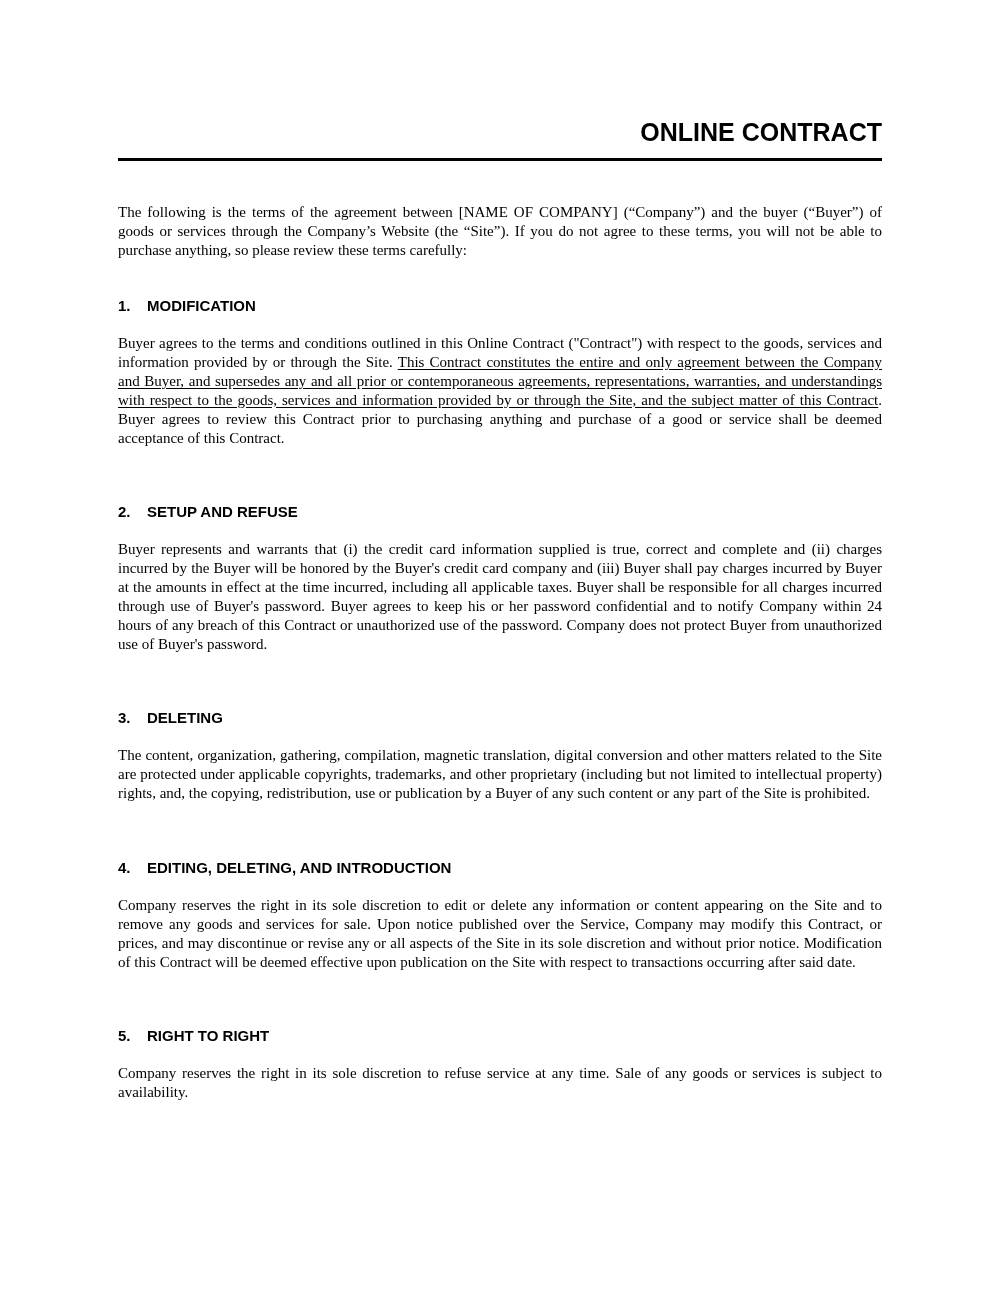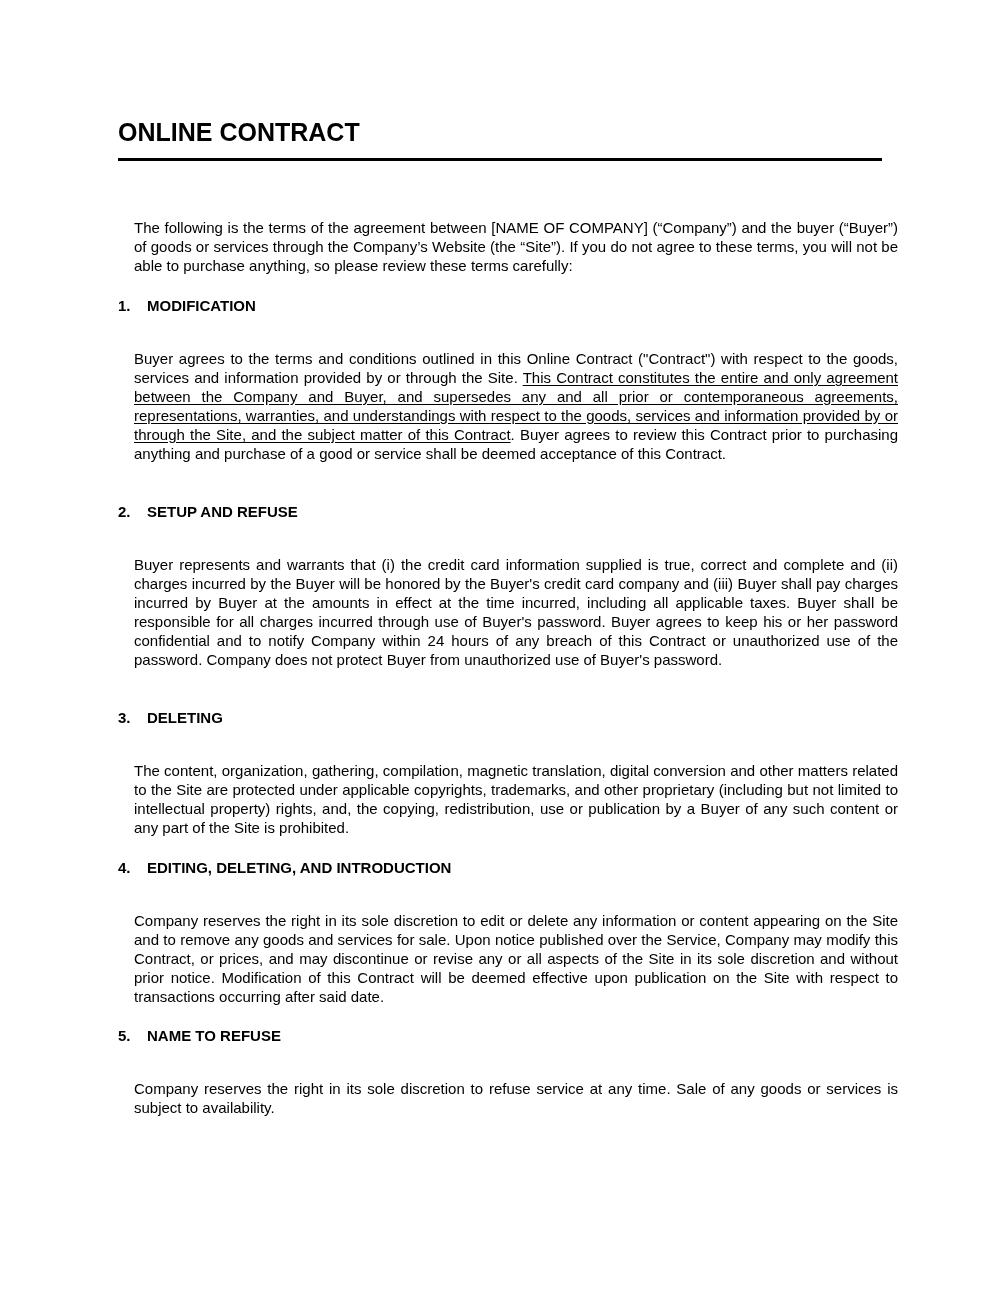--- a/index.html
+++ b/index.html
@@ -19,45 +19,46 @@
       position: absolute;
       left: 118px;
       top: 0;
       width: 764px;
     }
     .title {
       position: absolute;
       top: 115px;
       left: 0;
       width: 764px;
-      text-align: left;
+      text-align: right;
       font-size: 25px;
       font-weight: bold;
       letter-spacing: 0px;
       margin: 0;
       line-height: 34px;
     }
     .title-rule {
       position: absolute;
       top: 158px;
       left: 0;
       width: 764px;
       height: 3px;
       background: #000000;
       border: 0;
       margin: 0;
     }
     .para {
       font-size: 15px;
       line-height: 18.9px;
       text-align: justify;
-      margin: 16px;
+      margin: 0;
       position: absolute;
       left: 0;
       width: 764px;
+      font-family: Liberation Serif, serif;
     }
     .heading {
       position: absolute;
       left: 0;
       font-size: 15px;
       font-weight: bold;
       line-height: 20px;
       margin: 0;
       display: flex;
     }
@@ -99,17 +100,17 @@
   <p class="para" style="top:746px;">The content, organization, gathering, compilation, magnetic translation, digital conversion and other matters related to the Site are protected under applicable copyrights, trademarks, and other proprietary (including but not limited to intellectual property) rights, and, the copying, redistribution, use or publication by a Buyer of any such content or any part of the Site is prohibited.</p>
 
   <div class="heading" style="top:858px;">
     <span class="num">4.</span>
     <span>EDITING, DELETING, AND INTRODUCTION</span>
   </div>
   <p class="para" style="top:896px;">Company reserves the right in its sole discretion to edit or delete any information or content appearing on the Site and to remove any goods and services for sale. Upon notice published over the Service, Company may modify this Contract, or prices, and may discontinue or revise any or all aspects of the Site in its sole discretion and without prior notice. Modification of this Contract will be deemed effective upon publication on the Site with respect to transactions occurring after said date.</p>
 
   <div class="heading" style="top:1026px;">
     <span class="num">5.</span>
-    <span>NAME TO REFUSE</span>
+    <span>RIGHT TO RIGHT</span>
   </div>
   <p class="para" style="top:1064px;">Company reserves the right in its sole discretion to refuse service at any time. Sale of any goods or services is subject to availability.</p>
 
 </div>
 
 </body></html>

